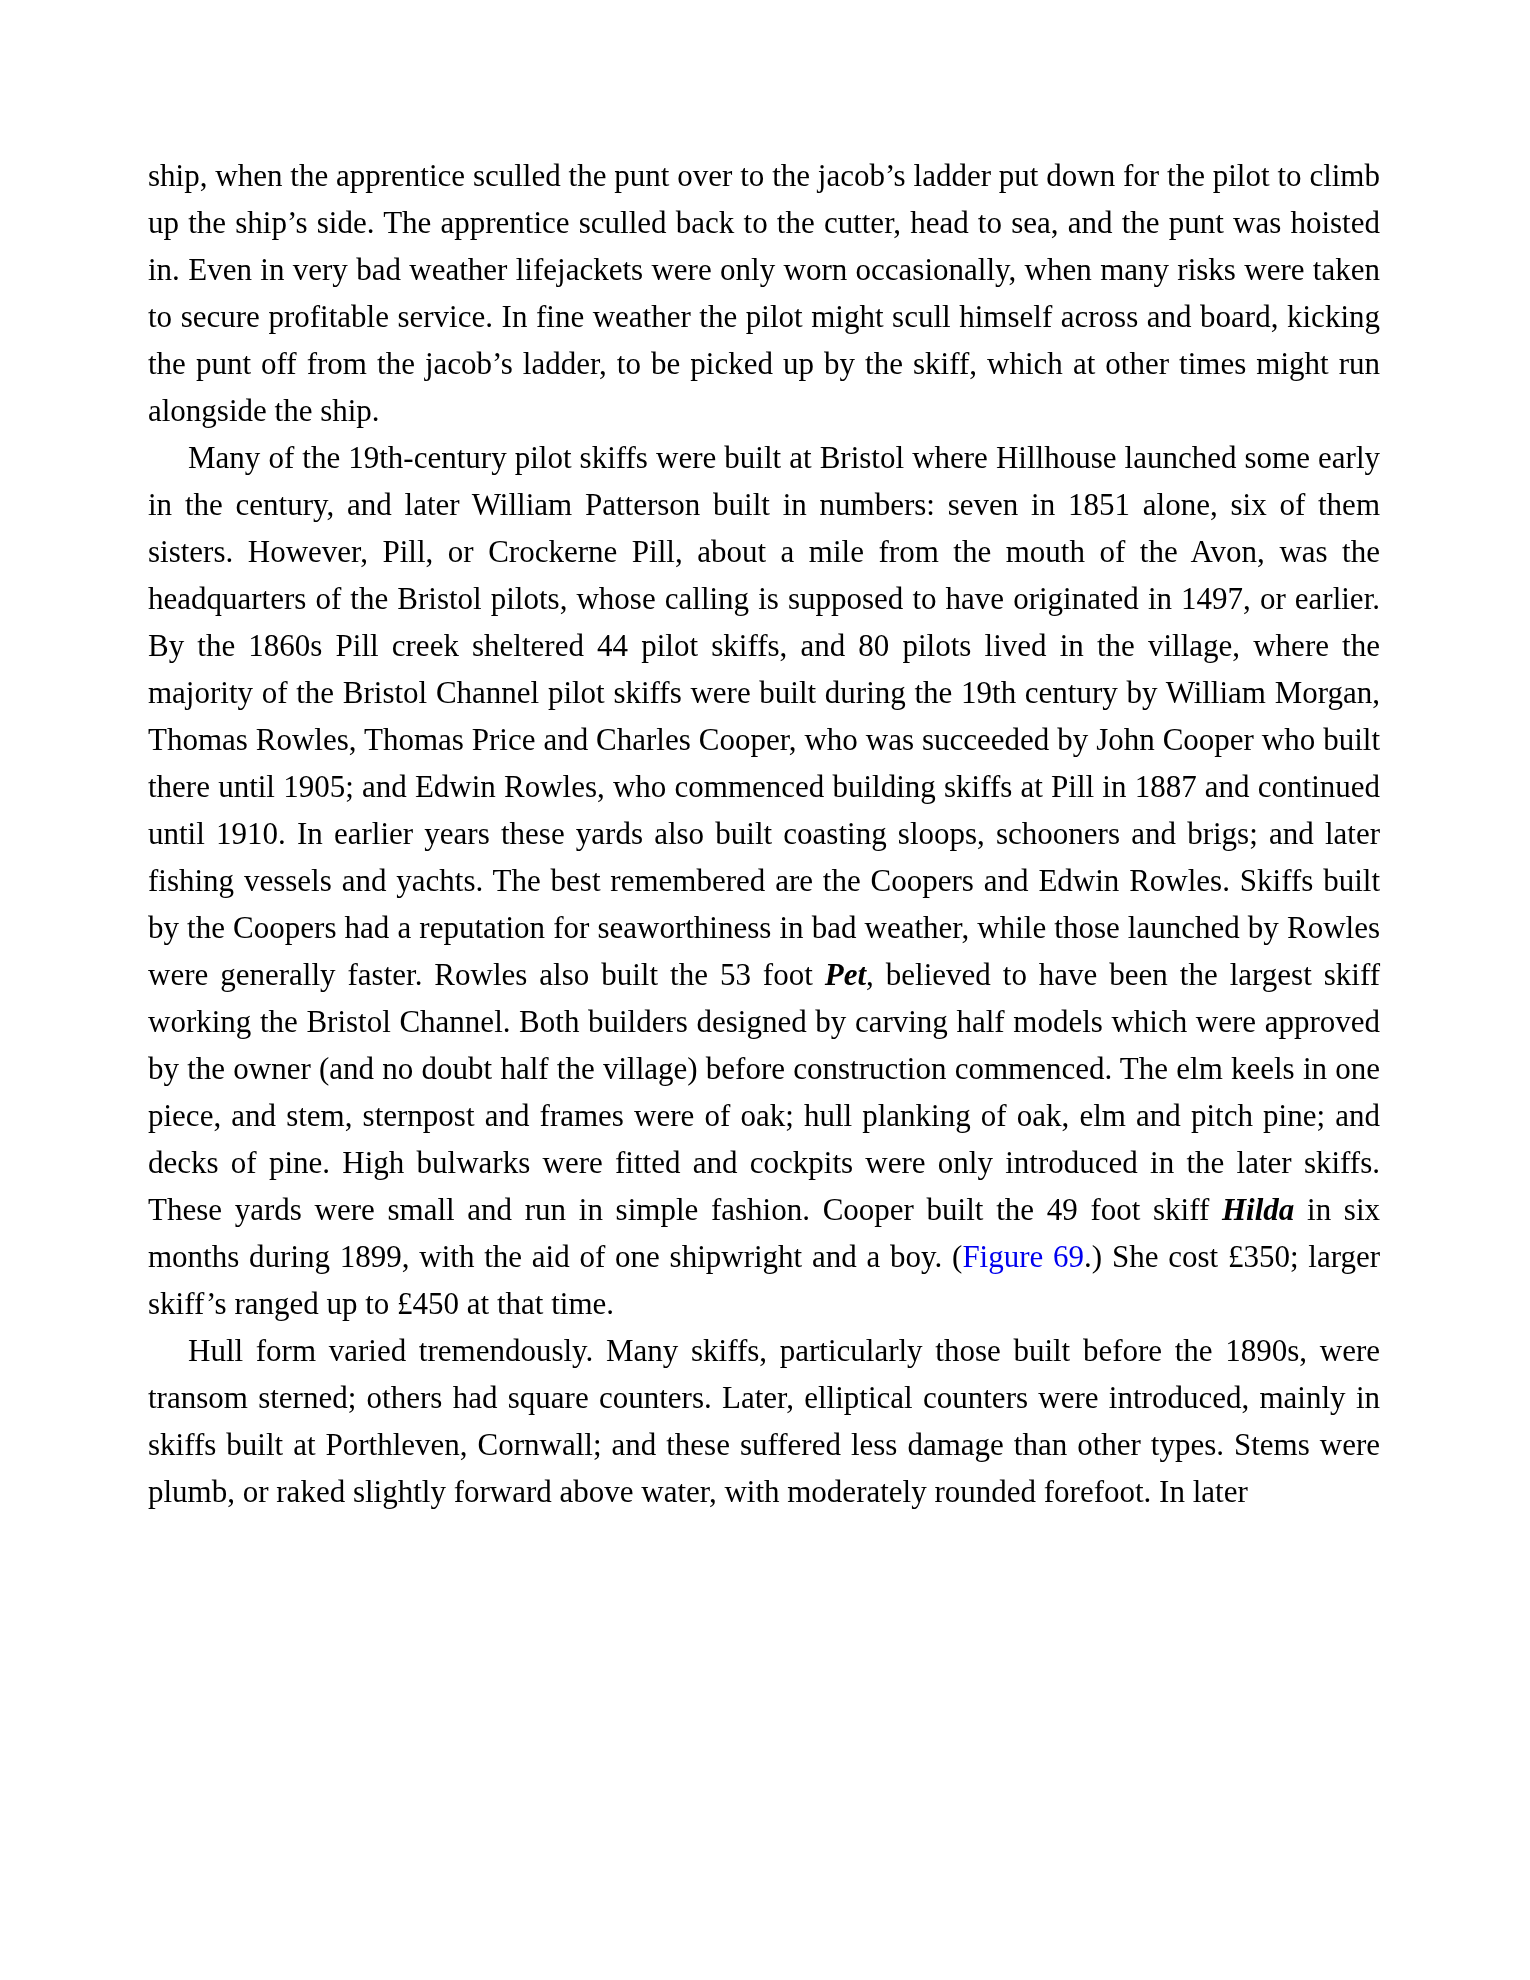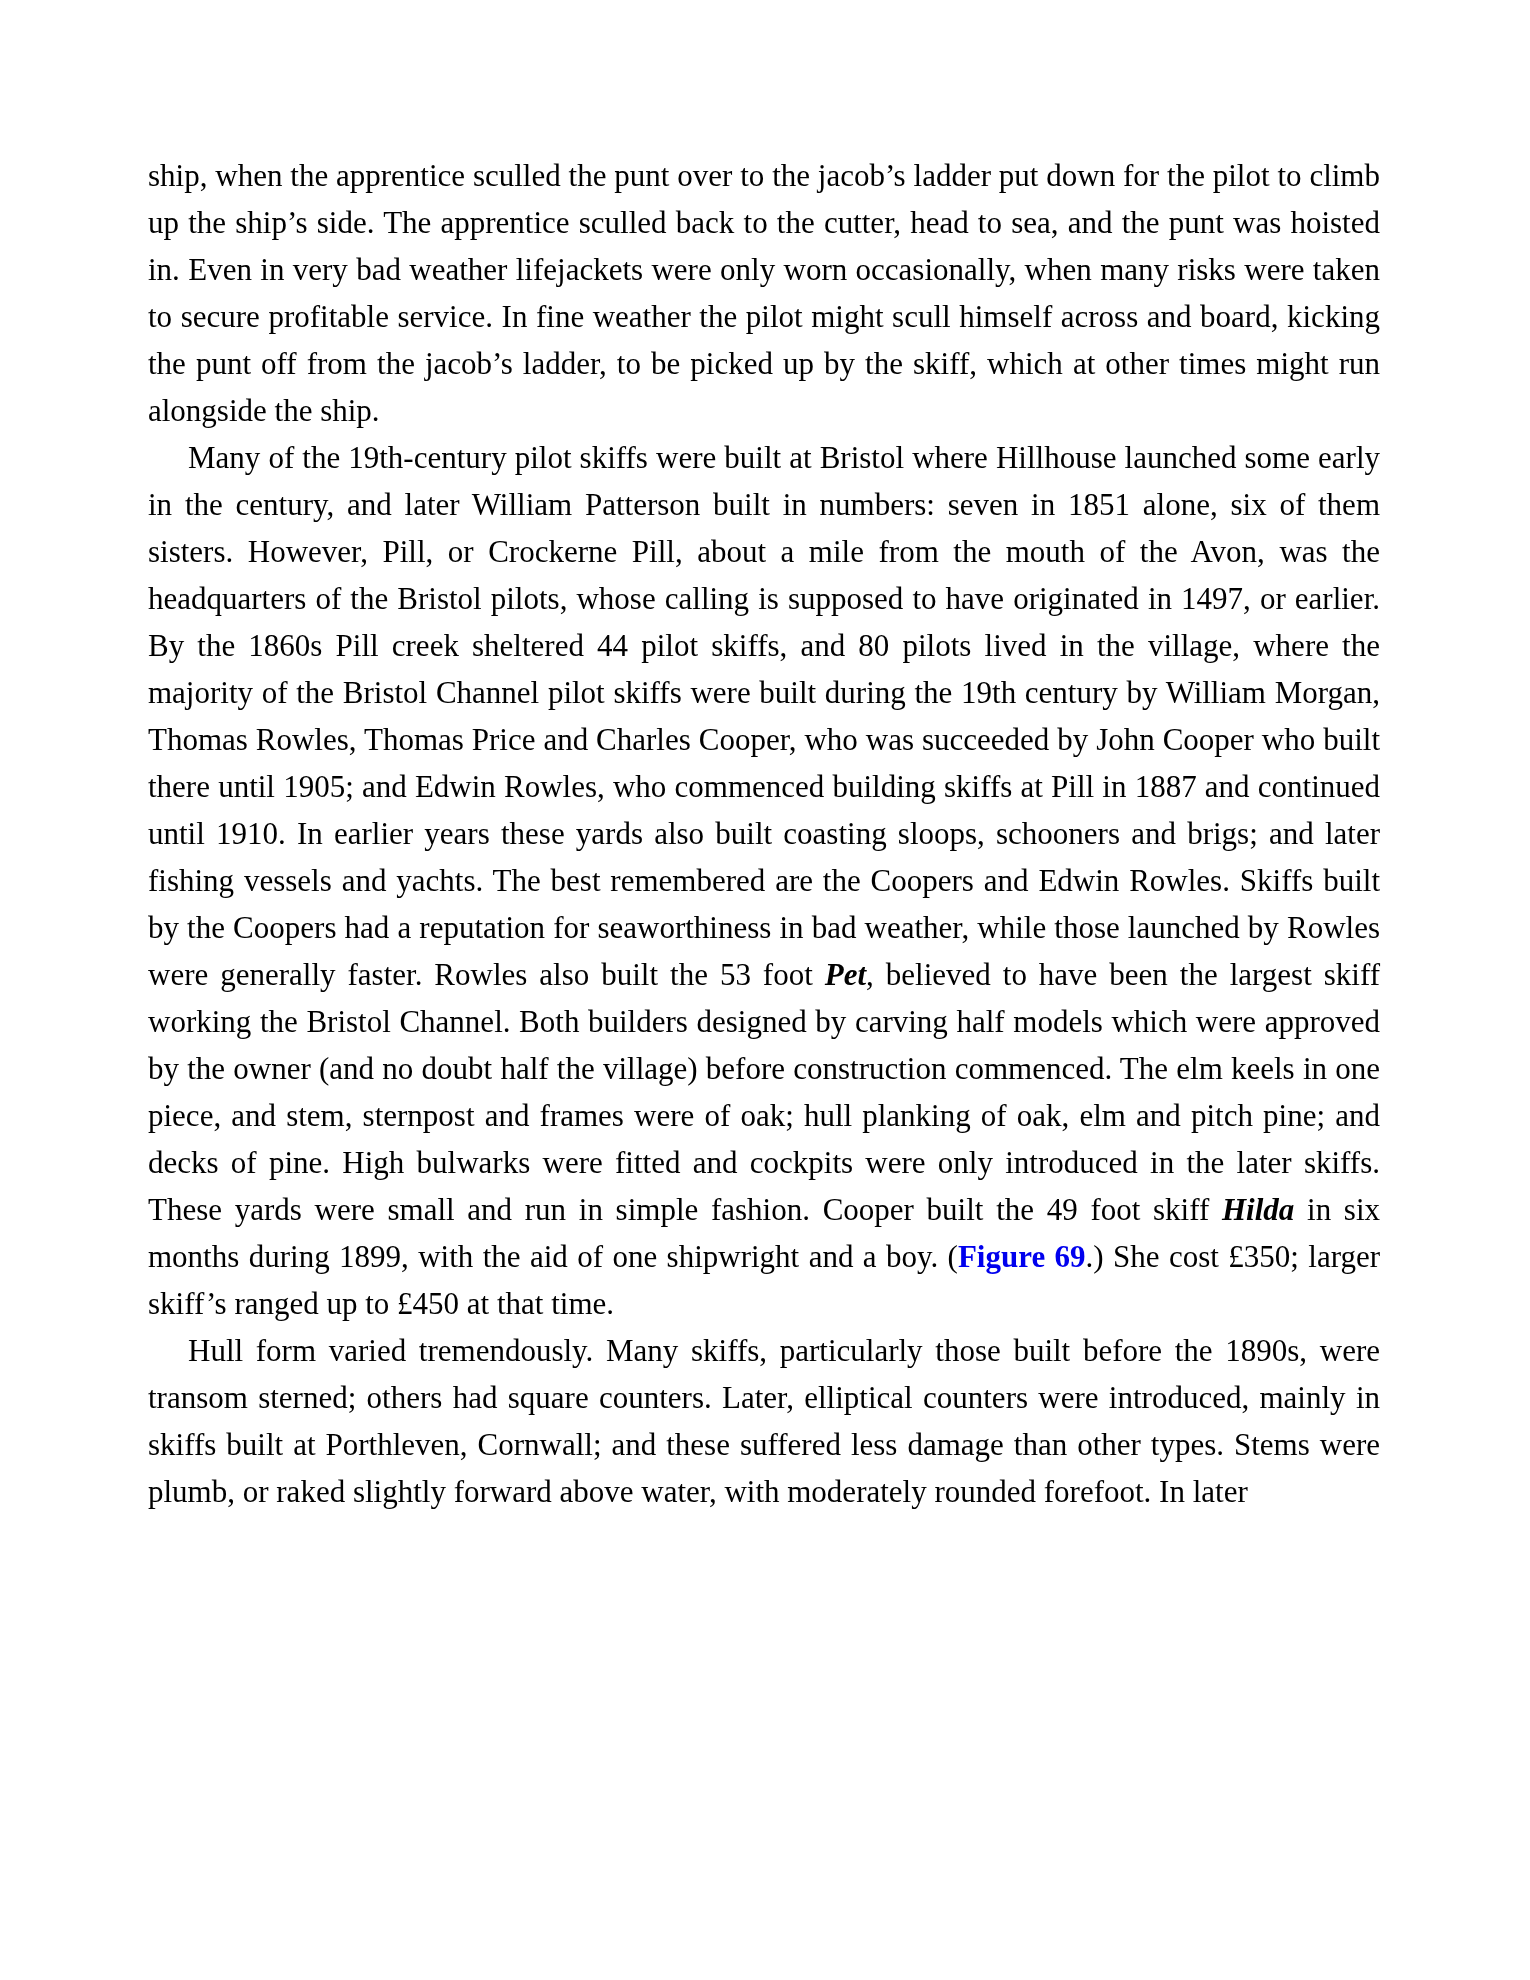--- a/index.html
+++ b/index.html
@@ -38,21 +38,20 @@
   .para.indent {
     text-indent: 40px;
   }
   .run-italic {
     font-style: italic;
     font-weight: bold;
   }
   .run-link {
     text-decoration: none;
     cursor: pointer;
-    font-weight: bold;
   }
 </style>
 </head>
 <body style="background: rgb(255, 255, 255); color: rgb(0, 0, 0);">
 
 <div class="page">
   <div class="text-block">
     <p class="para"><span>ship, when the apprentice sculled the punt over to the jacob’s ladder put down for the pilot to climb up the ship’s side. The apprentice sculled back to the cutter, head to sea, and the punt was hoisted in. Even in very bad weather lifejackets were only worn occasionally, when many risks were taken to secure profitable service. In fine weather the pilot might scull himself across and board, kicking the punt off from the jacob’s ladder, to be picked up by the skiff, which at other times might run alongside the ship.</span></p>
     <p class="para indent"><span>Many of the 19th-century pilot skiffs were built at Bristol where Hillhouse launched some early in the century, and later William Patterson built in numbers: seven in 1851 alone, six of them sisters. However, Pill, or Crockerne Pill, about a mile from the mouth of the Avon, was the headquarters of the Bristol pilots, whose calling is supposed to have originated in 1497, or earlier. By the 1860s Pill creek sheltered 44 pilot skiffs, and 80 pilots lived in the village, where the majority of the Bristol Channel pilot skiffs were built during the 19th century by William Morgan, Thomas Rowles, Thomas Price and Charles Cooper, who was succeeded by John Cooper who built there until 1905; and Edwin Rowles, who commenced building skiffs at Pill in 1887 and continued until 1910. In earlier years these yards also built coasting sloops, schooners and brigs; and later fishing vessels and yachts. The best remembered are the Coopers and Edwin Rowles. Skiffs built by the Coopers had a reputation for seaworthiness in bad weather, while those launched by Rowles were generally faster. Rowles also built the 53 foot </span><span class="run-italic">Pet</span><span>, believed to have been the largest skiff working the Bristol Channel. Both builders designed by carving half models which were approved by the owner (and no doubt half the village) before construction commenced. The elm keels in one piece, and stem, sternpost and frames were of oak; hull planking of oak, elm and pitch pine; and decks of pine. High bulwarks were fitted and cockpits were only introduced in the later skiffs. These yards were small and run in simple fashion. Cooper built the 49 foot skiff </span><span class="run-italic">Hilda</span><span> in six months during 1899, with the aid of one shipwright and a boy. (</span><span class="run-link" style="color: rgb(0, 0, 238);">Figure 69</span><span>.) She cost £350; larger skiff’s ranged up to £450 at that time.</span></p>
     <p class="para indent"><span>Hull form varied tremendously. Many skiffs, particularly those built before the 1890s, were transom sterned; others had square counters. Later, elliptical counters were introduced, mainly in skiffs built at Porthleven, Cornwall; and these suffered less damage than other types. Stems were plumb, or raked slightly forward above water, with moderately rounded forefoot. In later</span></p>

